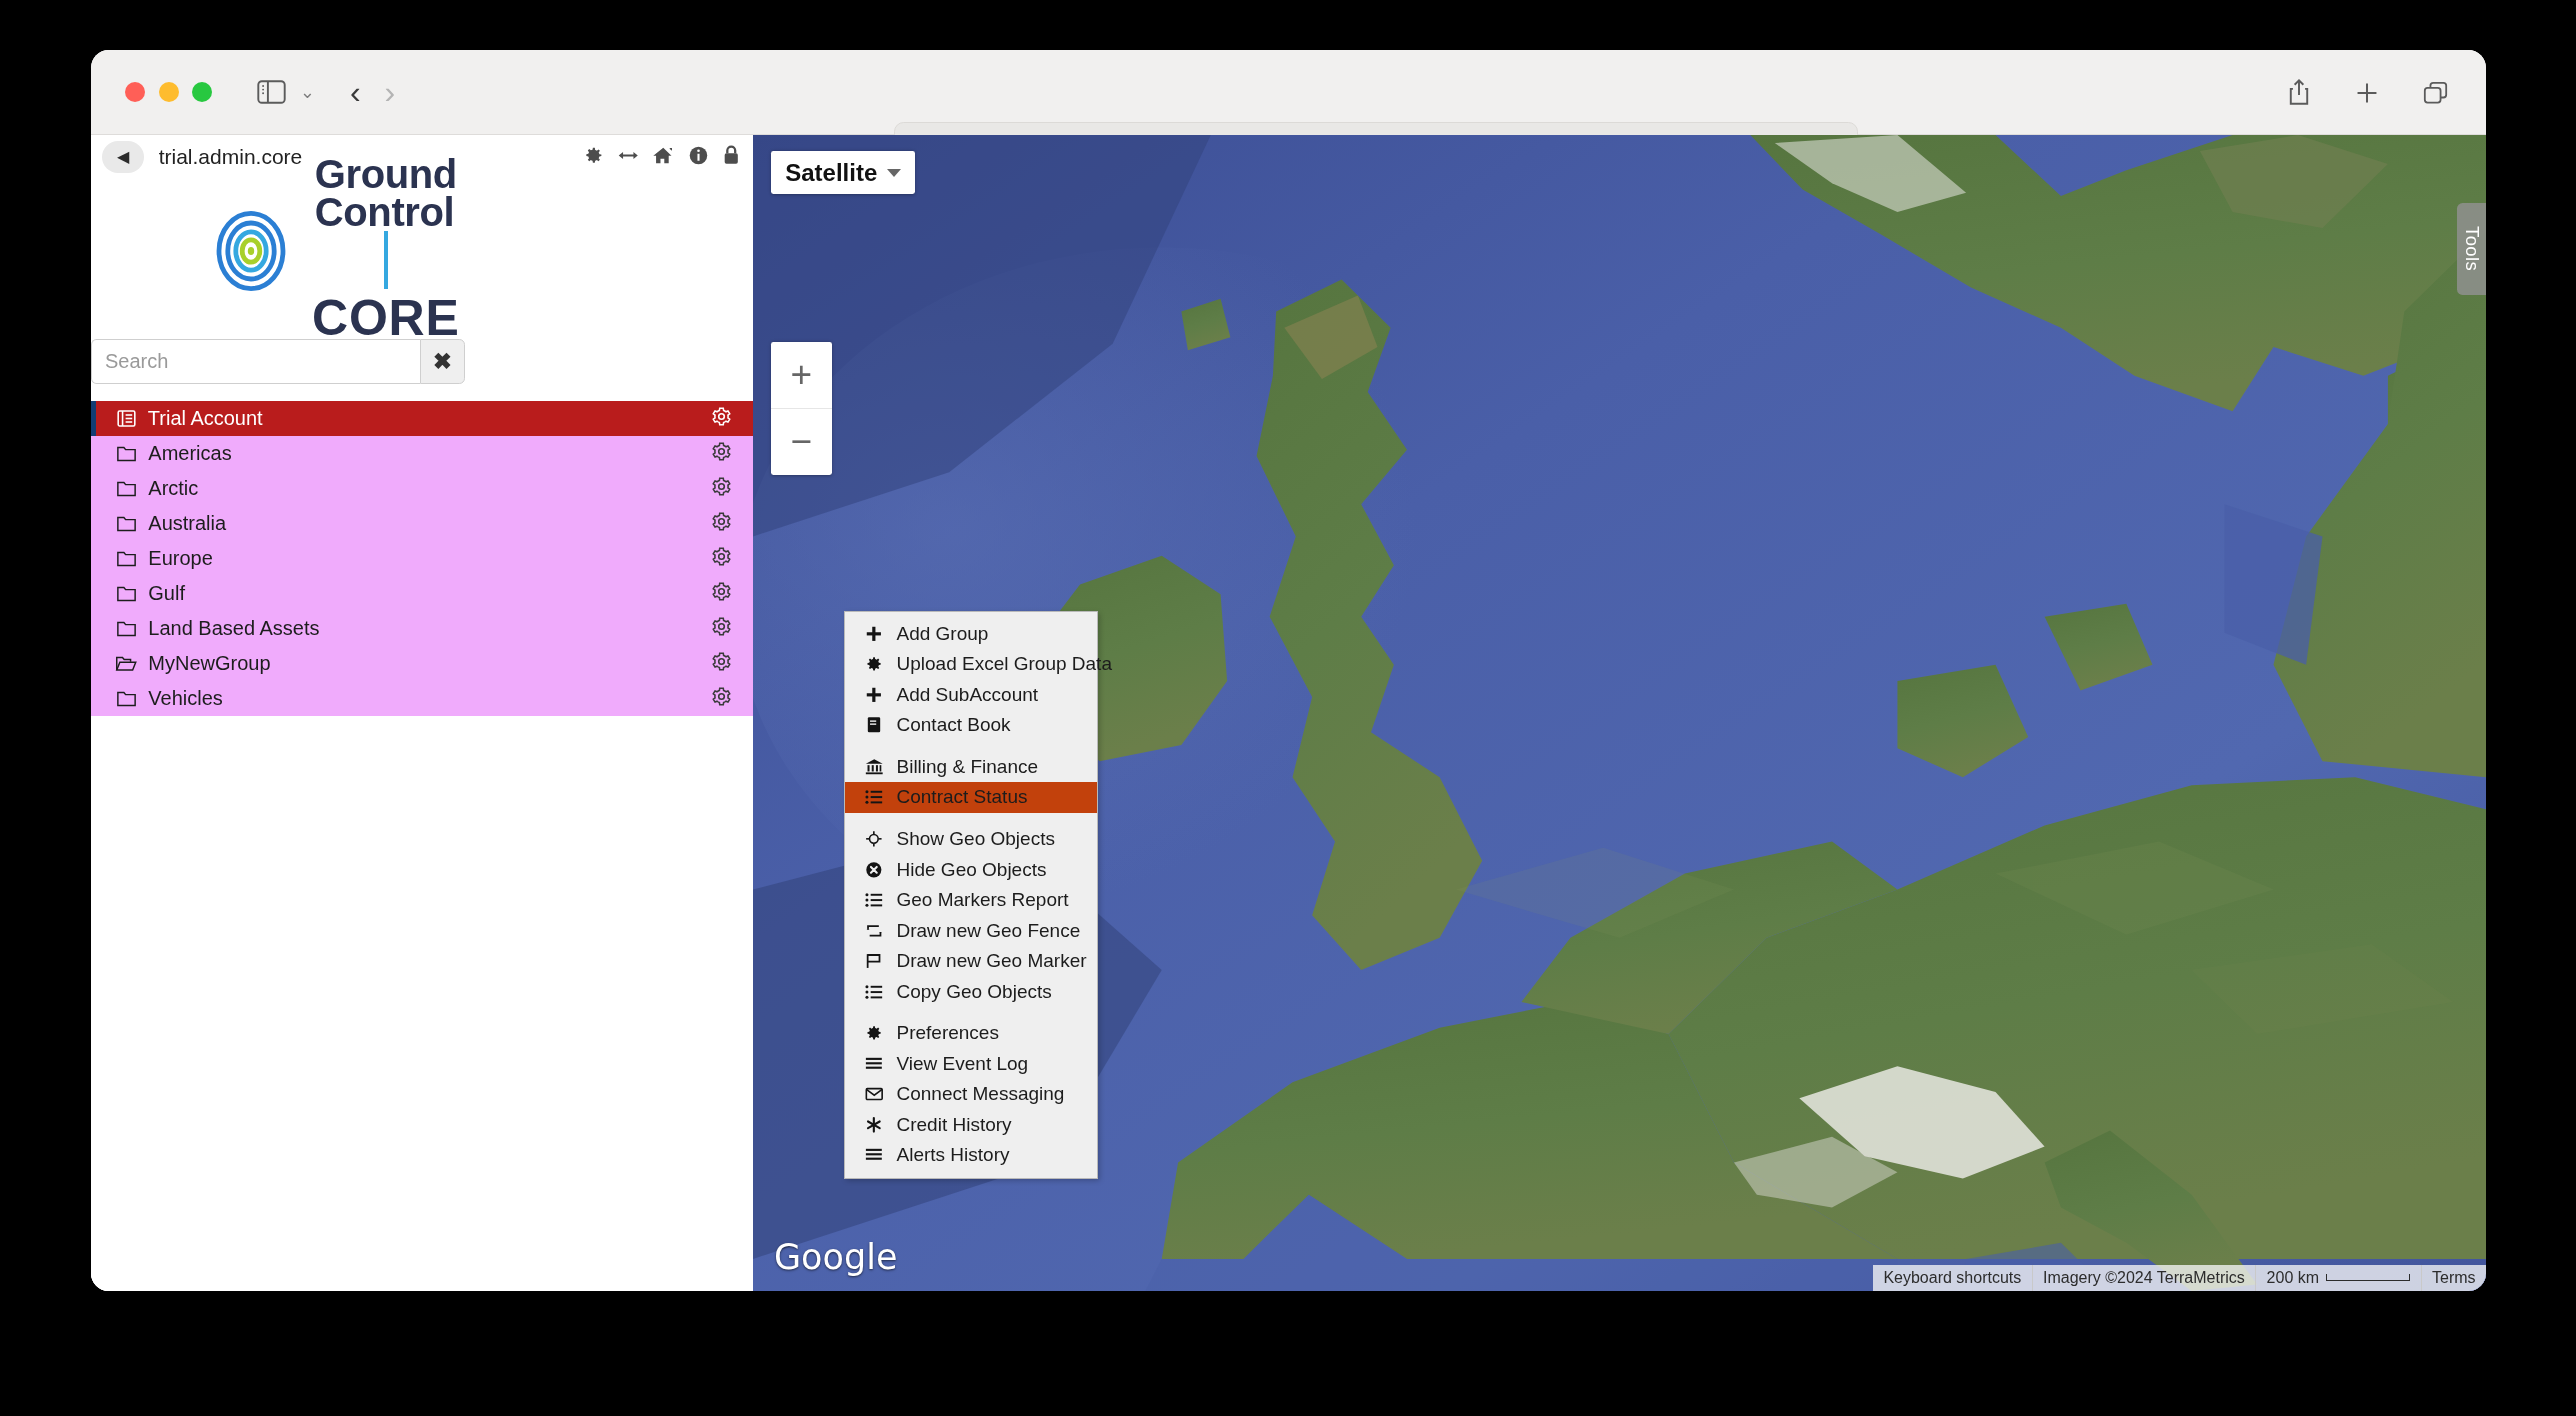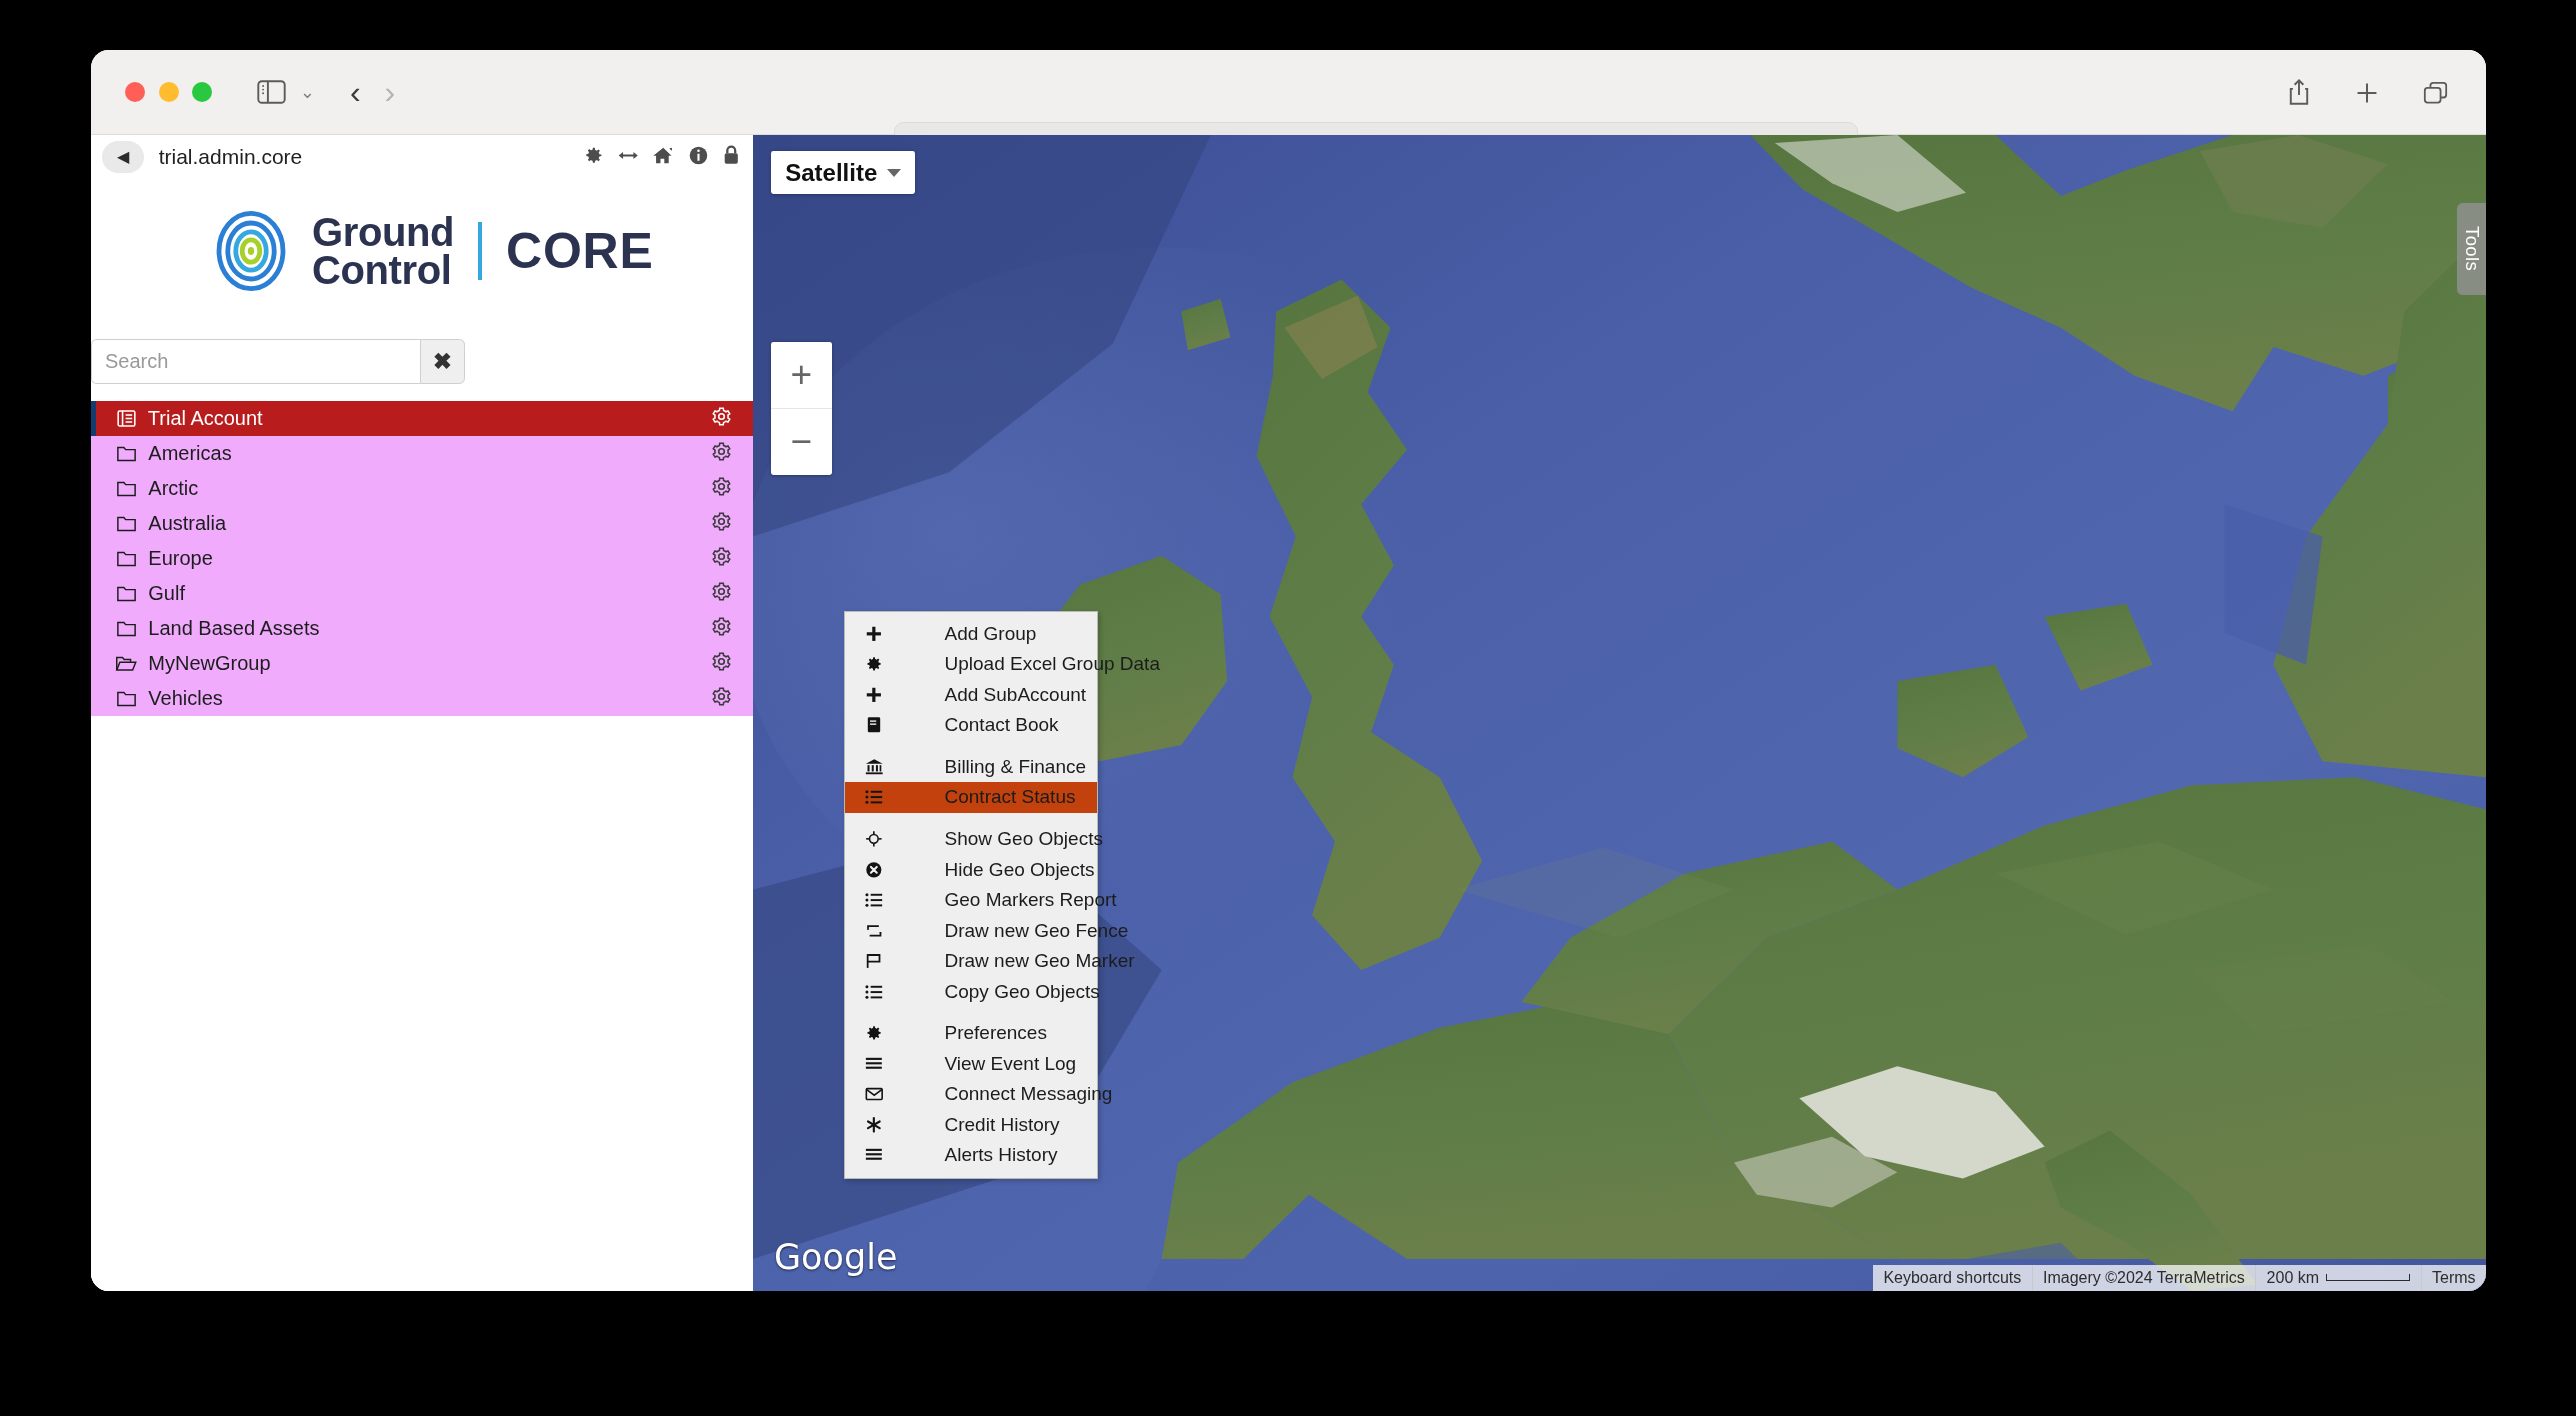--- a/index.html
+++ b/index.html
@@ -107,21 +107,21 @@
     display: flex; align-items: center; gap: 13px;
     color: #4d4d4d;
   }
 
   .logo-wrap {
     height: 146px;
     display: flex; align-items: center;
     padding-left: 120px;
   }
   .logo-mark { width: 80px; height: 80px; flex: 0 0 80px; }
-  .logo-text { margin-left: 21px; display: flex; align-items: center; }
+  .logo-text { margin-left: 21px; display: flex; align-items: center; flex-direction: column; }
   .gc-lines {
     display: flex; flex-direction: column;
     line-height: .95;
     font-size: 40px; font-weight: 600;
     color: #2b3350;
     letter-spacing: -0.4px;
   }
   .logo-div {
     width: 4px; height: 58px;
     background: #35a8e0;
@@ -195,21 +195,20 @@
     box-shadow: 1.6px 2.4px 5.6px rgba(0,0,0,.25);
     padding: 6.4px 0 7.2px 0;
     z-index: 40;
     font-size: 19px;
   }
   .ctx-item {
     height: 30.5px;
     display: flex; align-items: center;
     padding-left: 14.5px;
     color: #1c1c1c;
-    gap: 48px;
   }
   .ctx-item.hovered { background: #c2410c; }
   .ctx-ic {
     width: 29px; flex: 0 0 29px;
     display: flex; align-items: center; justify-content: center;
     color: #141414;
   }
   .ctx-label { margin-left: 8px; white-space: nowrap; }
   .ctx-sep { height: 11.2px; }
 

